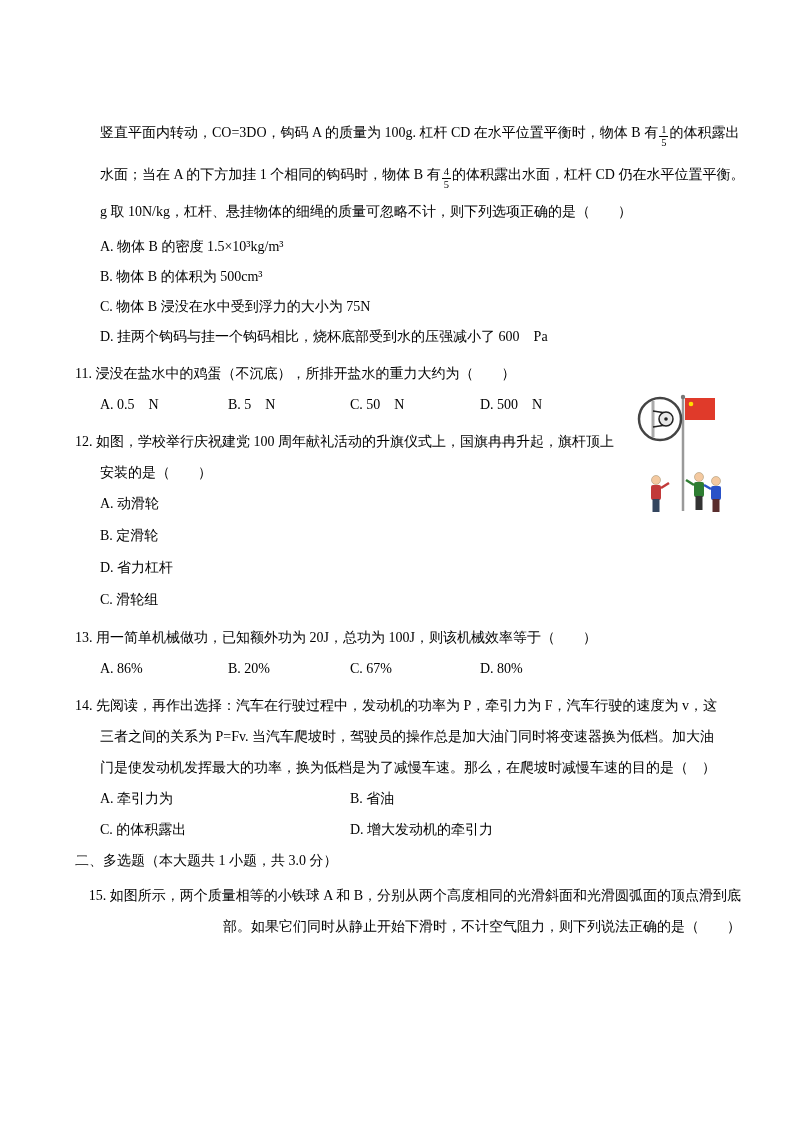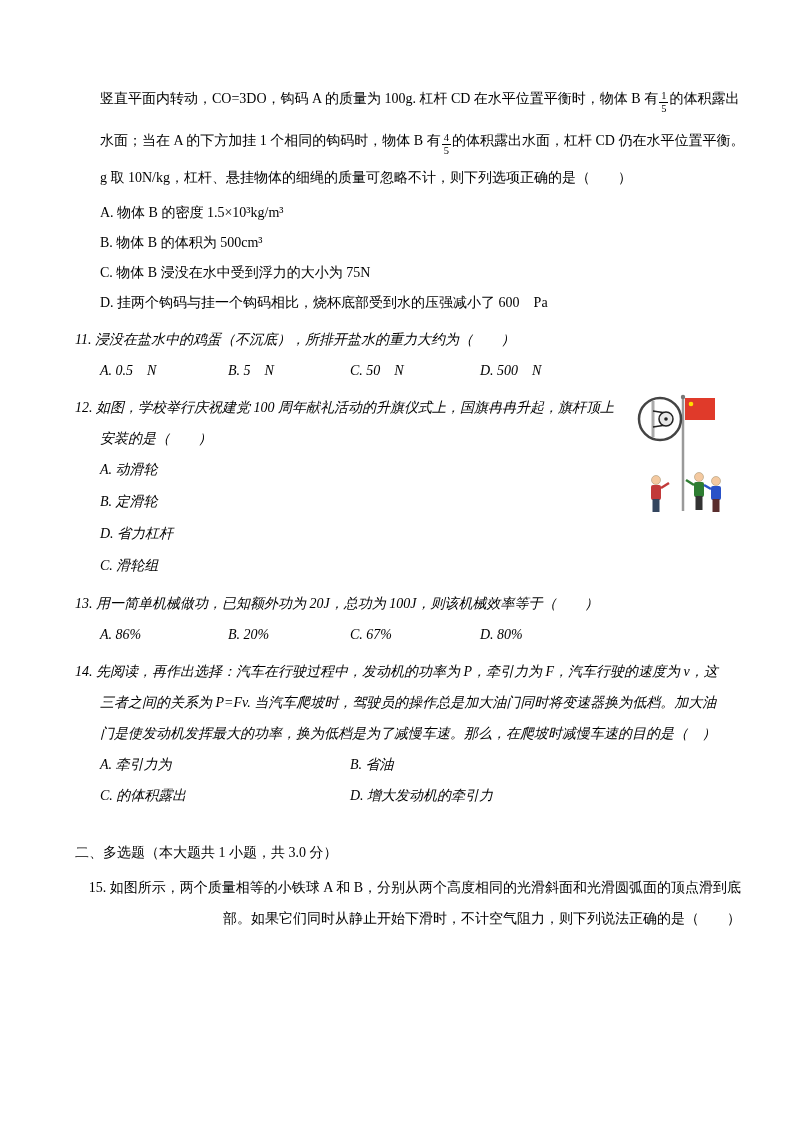--- a/index.html
+++ b/index.html
@@ -2,37 +2,37 @@
 <html><head>
 <meta charset="utf-8">
 <style>
   * { margin:0; padding:0; box-sizing:border-box; }
   html,body { background:#ffffff; }
   .page {
     position:relative; width:793px; height:1122px; background:#fff;
     font-family:"Liberation Serif","DejaVu Serif",serif;
     font-size:14px; color:#000; overflow:hidden;
   }
-  .content { padding:78px 52px 0 100px; }
+  .content { padding:112px 52px 0 100px; }
   .line { line-height:31px; white-space:nowrap; }
   .tall { line-height:42px; }
   .hang { margin-left:-25px; }
   .opt  { line-height:30px; white-space:nowrap; }
   .opt32{ line-height:32px; }
   .q10-opts { margin-top:5px; }
-  .q { margin-top:6px;font-style:italic; }
+  .q { margin-top:6px; }
   .optrow { display:flex; line-height:31px; white-space:nowrap; }
   .cell-a { width:128px; }
   .cell-b { width:122px; }
   .cell-c { width:130px; }
   .cell-half { width:250px; }
   .frac { display:inline-block; vertical-align:-9px; font-size:10.5px; line-height:1.15; text-align:center; padding:0 1px; }
   .frac .num { display:block; border-bottom:1px solid #000; padding:0 2px; }
   .frac .den { display:block; padding:0 2px; }
-  .section-title { margin-top:26px; margin-left:-25px; line-height:31px; white-space:nowrap; }
+  .section-title { margin-left:-25px; line-height:31px; white-space:nowrap; }
   .q15 { margin-top:4px;text-align:right; }
   .illustration { position:absolute; left:636px; top:393px; width:100px; height:126px; }
 </style>
 </head>
 <body>
 
 <div class="page">
   <div class="content">
 
     <div>

